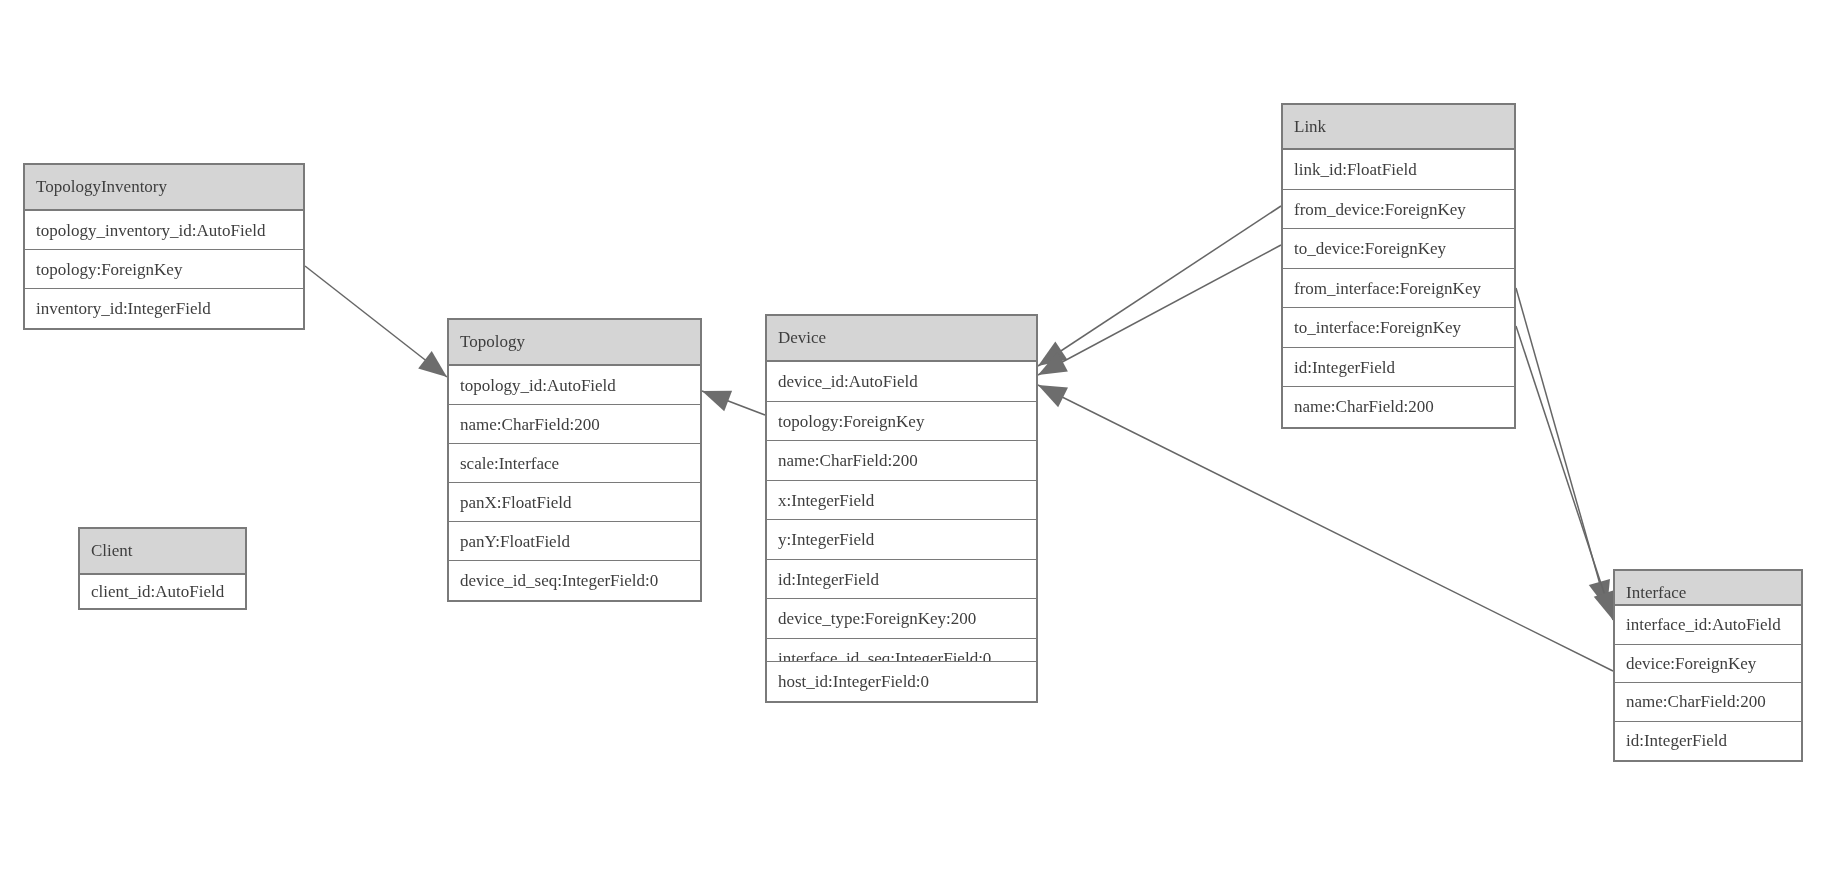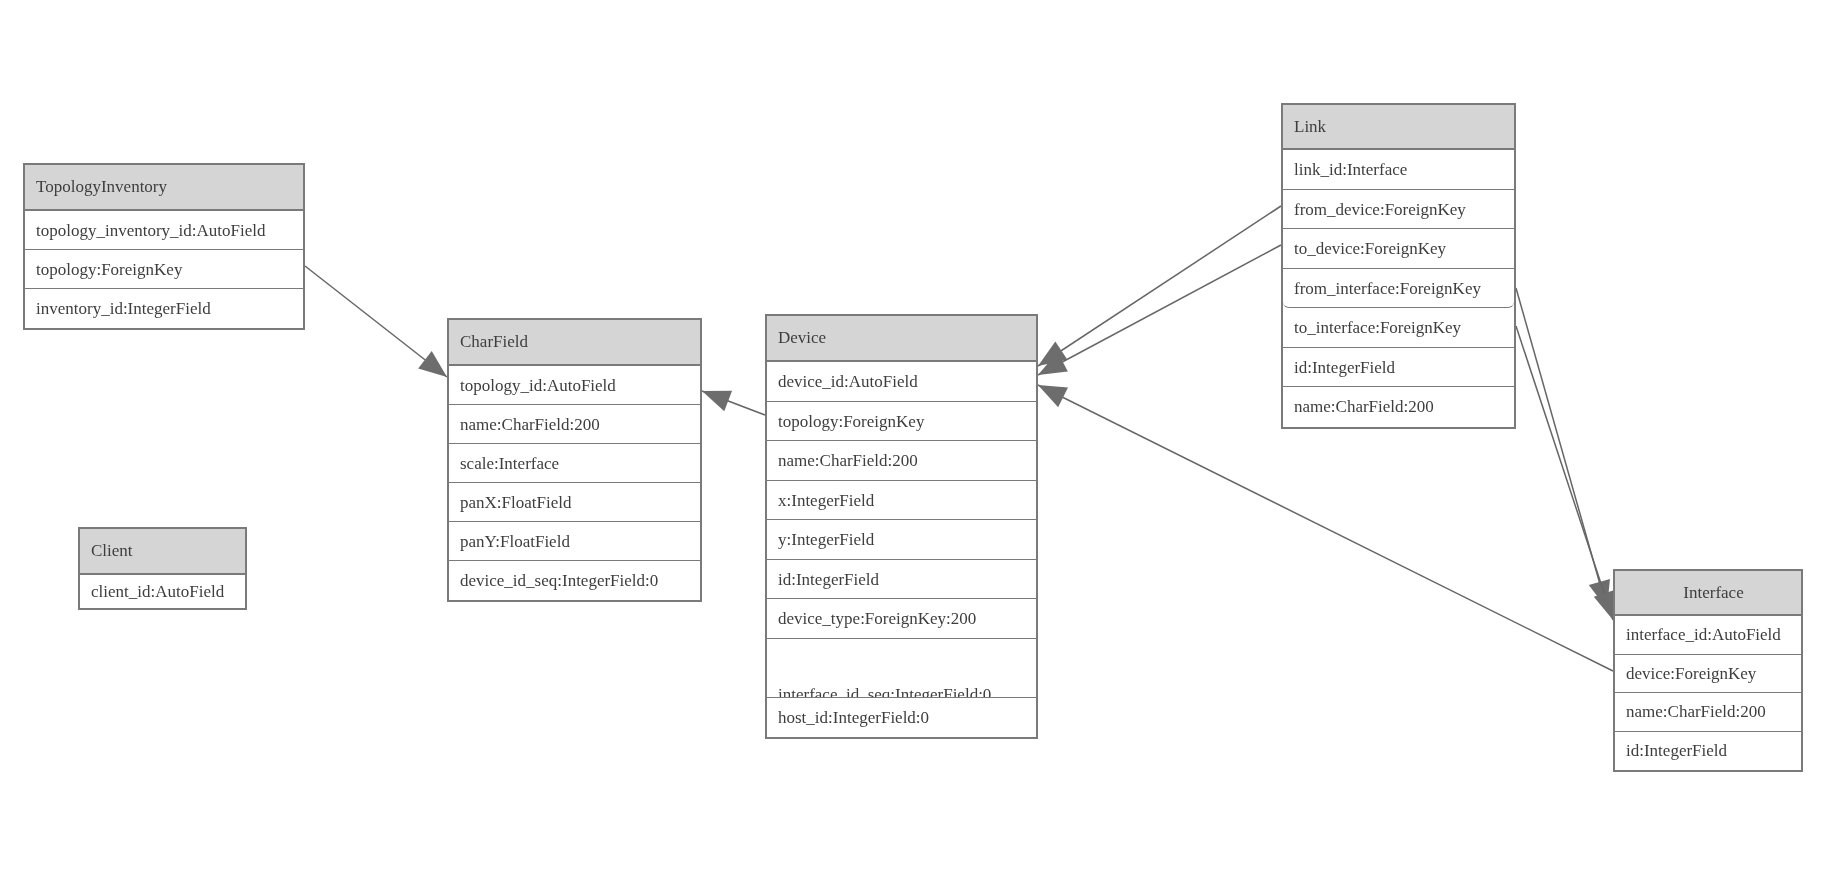--- a/index.html
+++ b/index.html
@@ -76,54 +76,54 @@
       </g>
     </svg>
 
 <div class="etable" style="left: 23px; top: 163px; width: 282px;">
       <div class="ehead" style="height: 46px; line-height: 44px;">TopologyInventory</div>
       <div class="erow" style="height: 39px; line-height: 39px;">topology_inventory_id:AutoField</div>
       <div class="erow" style="height: 39px; line-height: 39px;">topology:ForeignKey</div>
       <div class="erow" style="height: 39px; line-height: 39px;">inventory_id:IntegerField</div>
     </div>
     <div class="etable" style="left: 447px; top: 318px; width: 255px;">
-      <div class="ehead" style="height: 46px; line-height: 44px;">CharField</div>
+      <div class="ehead" style="height: 46px; line-height: 44px;">Topology</div>
       <div class="erow" style="height: 39px; line-height: 39px;">topology_id:AutoField</div>
       <div class="erow" style="height: 39px; line-height: 39px;">name:CharField:200</div>
       <div class="erow" style="height: 39px; line-height: 39px;">scale:Interface</div>
       <div class="erow" style="height: 39px; line-height: 39px;">panX:FloatField</div>
       <div class="erow" style="height: 39px; line-height: 39px;">panY:FloatField</div>
       <div class="erow" style="height: 39px; line-height: 39px;">device_id_seq:IntegerField:0</div>
     </div>
     <div class="etable" style="left: 78px; top: 527px; width: 169px;">
       <div class="ehead" style="height: 46px; line-height: 44px;">Client</div>
       <div class="erow" style="height: 33px; line-height: 33px;">client_id:AutoField</div>
     </div>
     <div class="etable" style="left: 765px; top: 314px; width: 273px;">
       <div class="ehead" style="height: 46px; line-height: 44px;">Device</div>
       <div class="erow" style="height: 39.5px; line-height: 39.5px;">device_id:AutoField</div>
       <div class="erow" style="height: 39.5px; line-height: 39.5px;">topology:ForeignKey</div>
       <div class="erow" style="height: 39.5px; line-height: 39.5px;">name:CharField:200</div>
       <div class="erow" style="height: 39.5px; line-height: 39.5px;">x:IntegerField</div>
       <div class="erow" style="height: 39.5px; line-height: 39.5px;">y:IntegerField</div>
       <div class="erow" style="height: 39.5px; line-height: 39.5px;">id:IntegerField</div>
       <div class="erow" style="height: 39.5px; line-height: 39.5px;">device_type:ForeignKey:200</div>
-      <div class="erow" style="height: 23px; line-height: 39.5px; margin-top: 36px;">interface_id_seq:IntegerField:0</div>
+      <div class="erow" style="height: 23px; line-height: 39.5px;">interface_id_seq:IntegerField:0</div>
       <div class="erow" style="height: 39.5px; line-height: 39.5px;">host_id:IntegerField:0</div>
     </div>
     <div class="etable" style="left: 1281px; top: 103px; width: 235px;">
       <div class="ehead" style="height: 45px; line-height: 43px;">Link</div>
-      <div class="erow" style="height: 39.5px; line-height: 39.5px;">link_id:Interface</div>
+      <div class="erow" style="height: 39.5px; line-height: 39.5px;">link_id:FloatField</div>
       <div class="erow" style="height: 39.5px; line-height: 39.5px;">from_device:ForeignKey</div>
       <div class="erow" style="height: 39.5px; line-height: 39.5px;">to_device:ForeignKey</div>
-      <div class="erow" style="height: 39.5px; line-height: 39.5px; border-radius: 6px;">from_interface:ForeignKey</div>
+      <div class="erow" style="height: 39.5px; line-height: 39.5px;">from_interface:ForeignKey</div>
       <div class="erow" style="height: 39.5px; line-height: 39.5px;">to_interface:ForeignKey</div>
       <div class="erow" style="height: 39.5px; line-height: 39.5px;">id:IntegerField</div>
       <div class="erow" style="height: 39.5px; line-height: 39.5px;">name:CharField:200</div>
     </div>
     <div class="etable" style="left: 1613px; top: 569px; width: 190px;">
-      <div class="ehead" style="height: 45px; line-height: 43px; text-align: center;">Interface</div>
+      <div class="ehead" style="height: 35px; line-height: 43px;">Interface</div>
       <div class="erow" style="height: 38.5px; line-height: 38.5px;">interface_id:AutoField</div>
       <div class="erow" style="height: 38.5px; line-height: 38.5px;">device:ForeignKey</div>
       <div class="erow" style="height: 38.5px; line-height: 38.5px;">name:CharField:200</div>
       <div class="erow" style="height: 38.5px; line-height: 38.5px;">id:IntegerField</div>
     </div>
   </div>
 
 </body></html>

